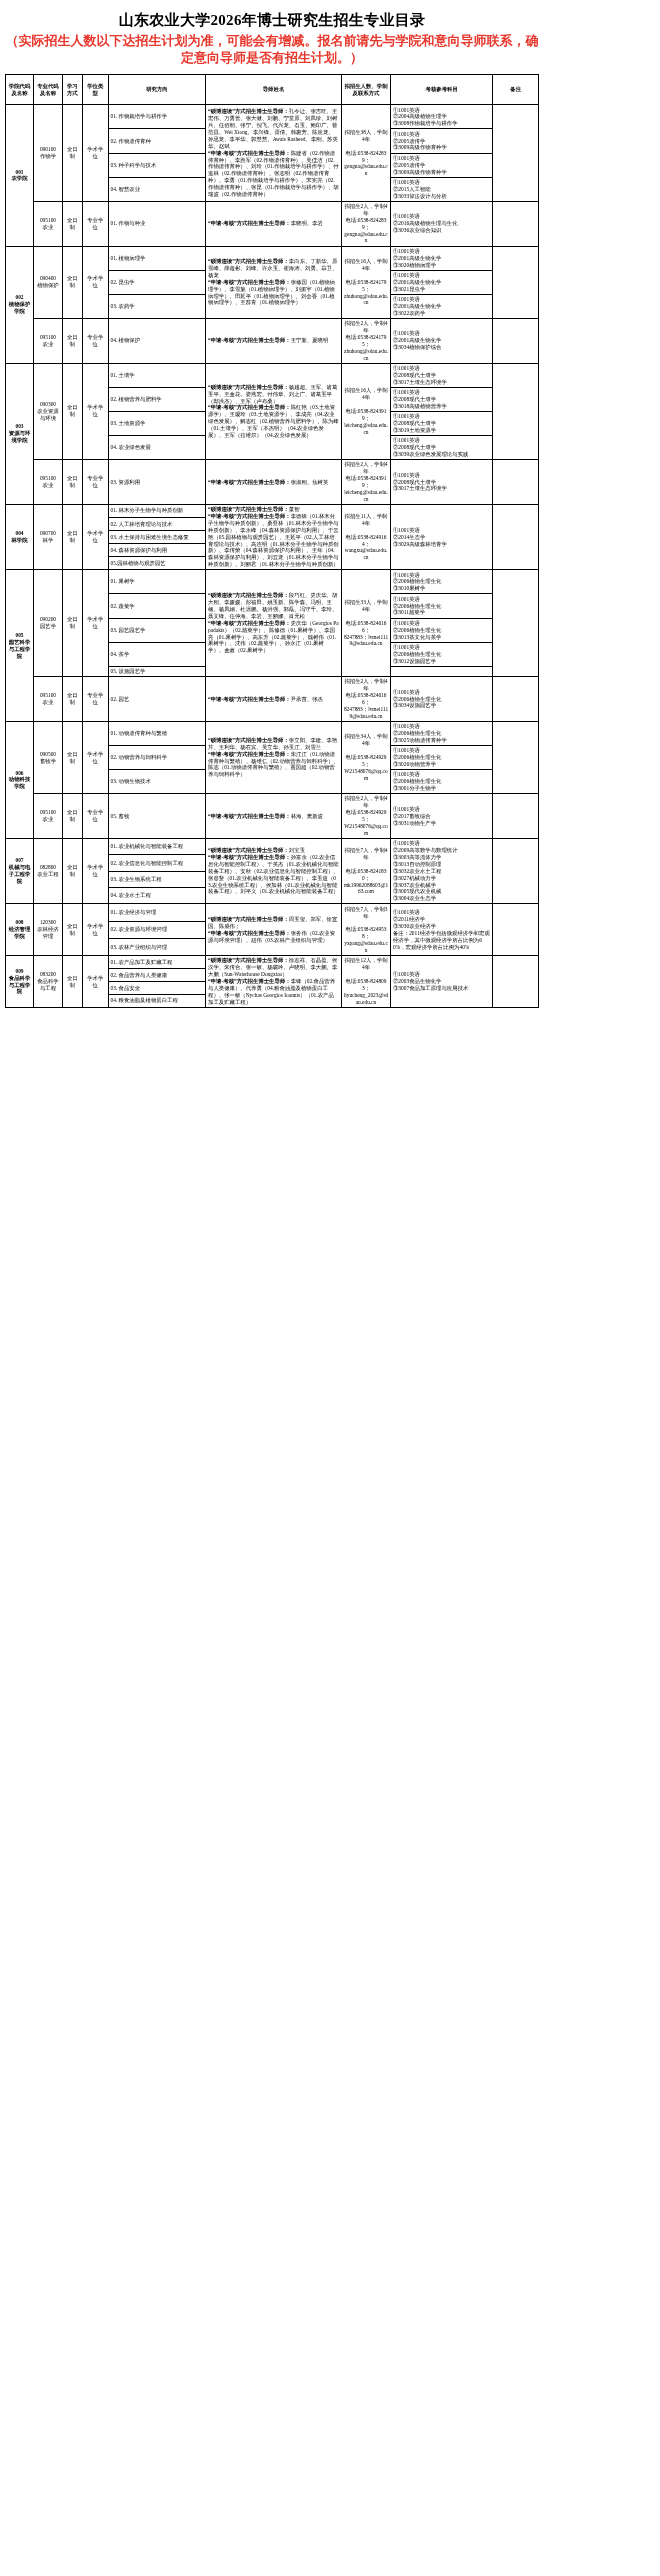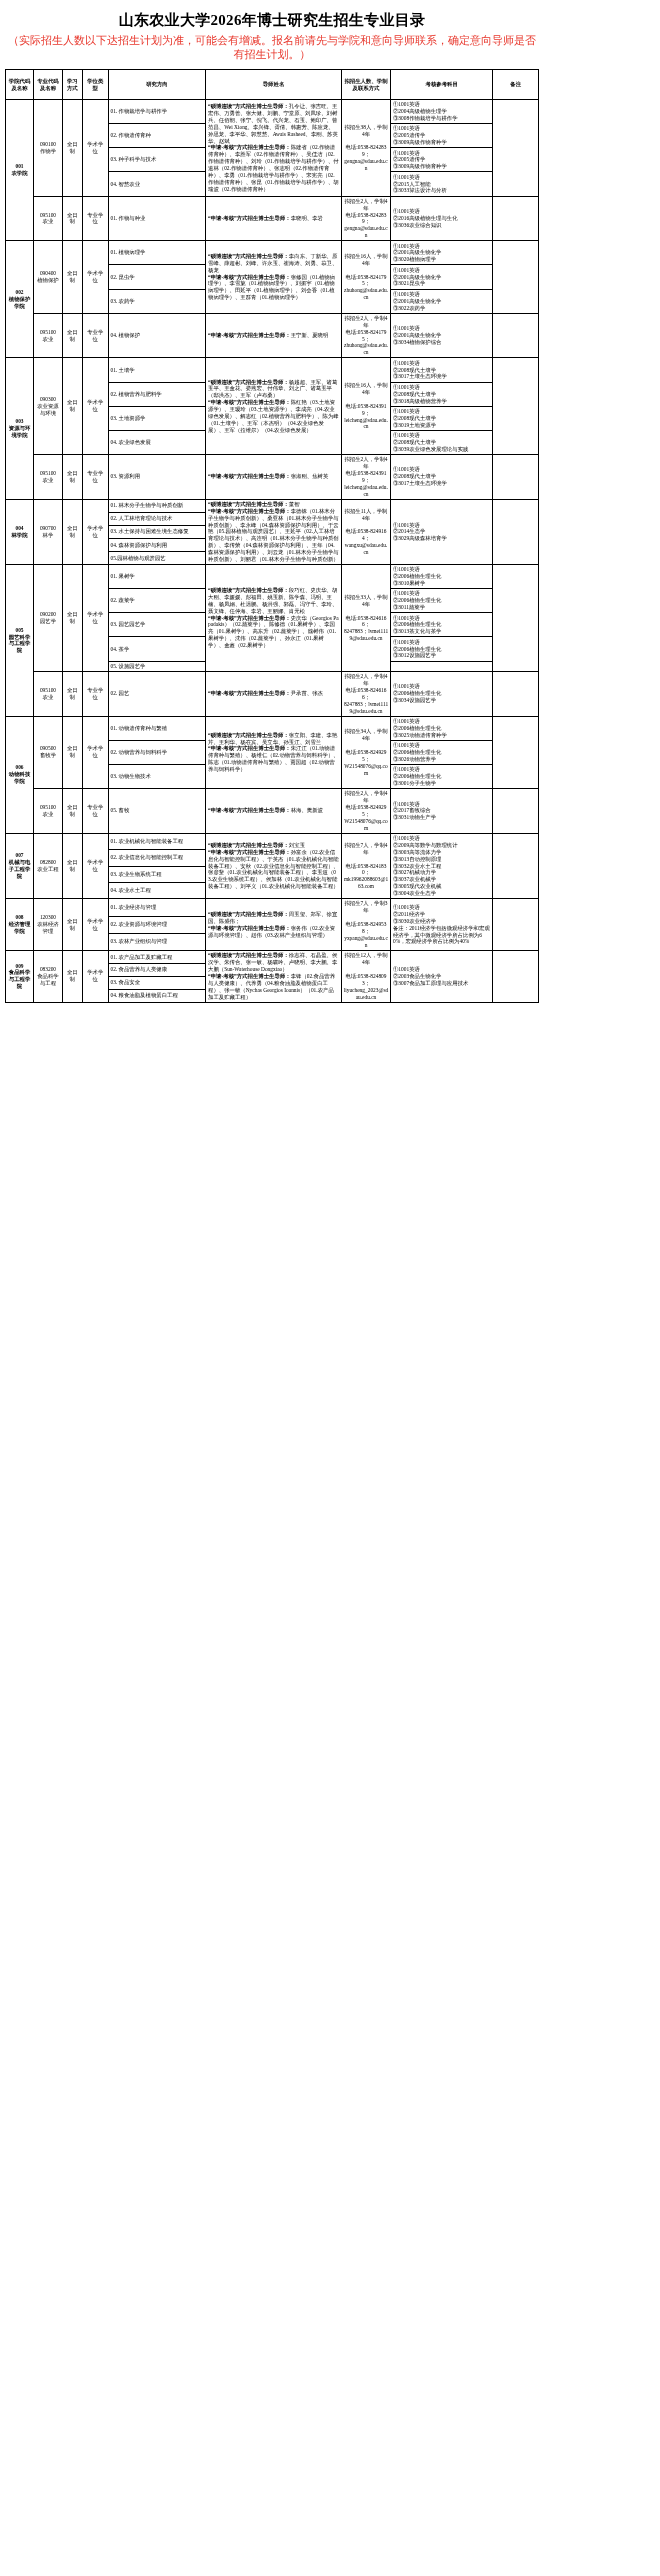--- a/index.html
+++ b/index.html
@@ -11,22 +11,22 @@
     font-family:"Liberation Serif","DejaVu Serif",serif;
     font-weight:bold;
     font-size:15px;
     letter-spacing:0.3px;
     padding:8.5px 0 3.6px 0;
     line-height:1.15;
   }
   .doc-subtitle{
     text-align:center;
     color:#e8372c;
-    font-size:11px;
-    font-weight:normal;
+    font-size:13px;
+    font-weight:bold;
     padding:0 0 7.3px 0;
     line-height:1.3;
   }
 
   table.catalog{
     border-collapse:collapse;
     width:100%;
     table-layout:fixed;
   }
   table.catalog td, table.catalog th{

